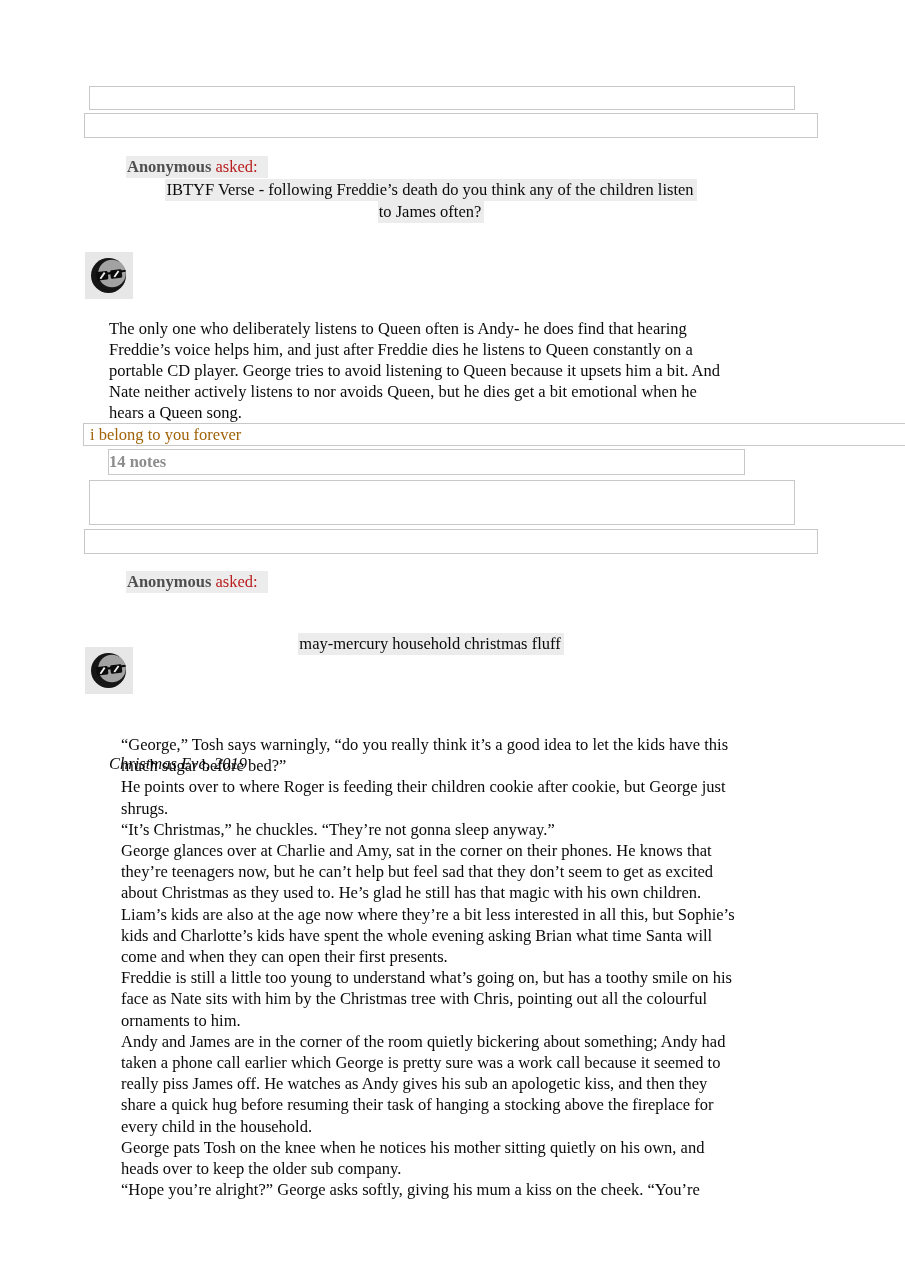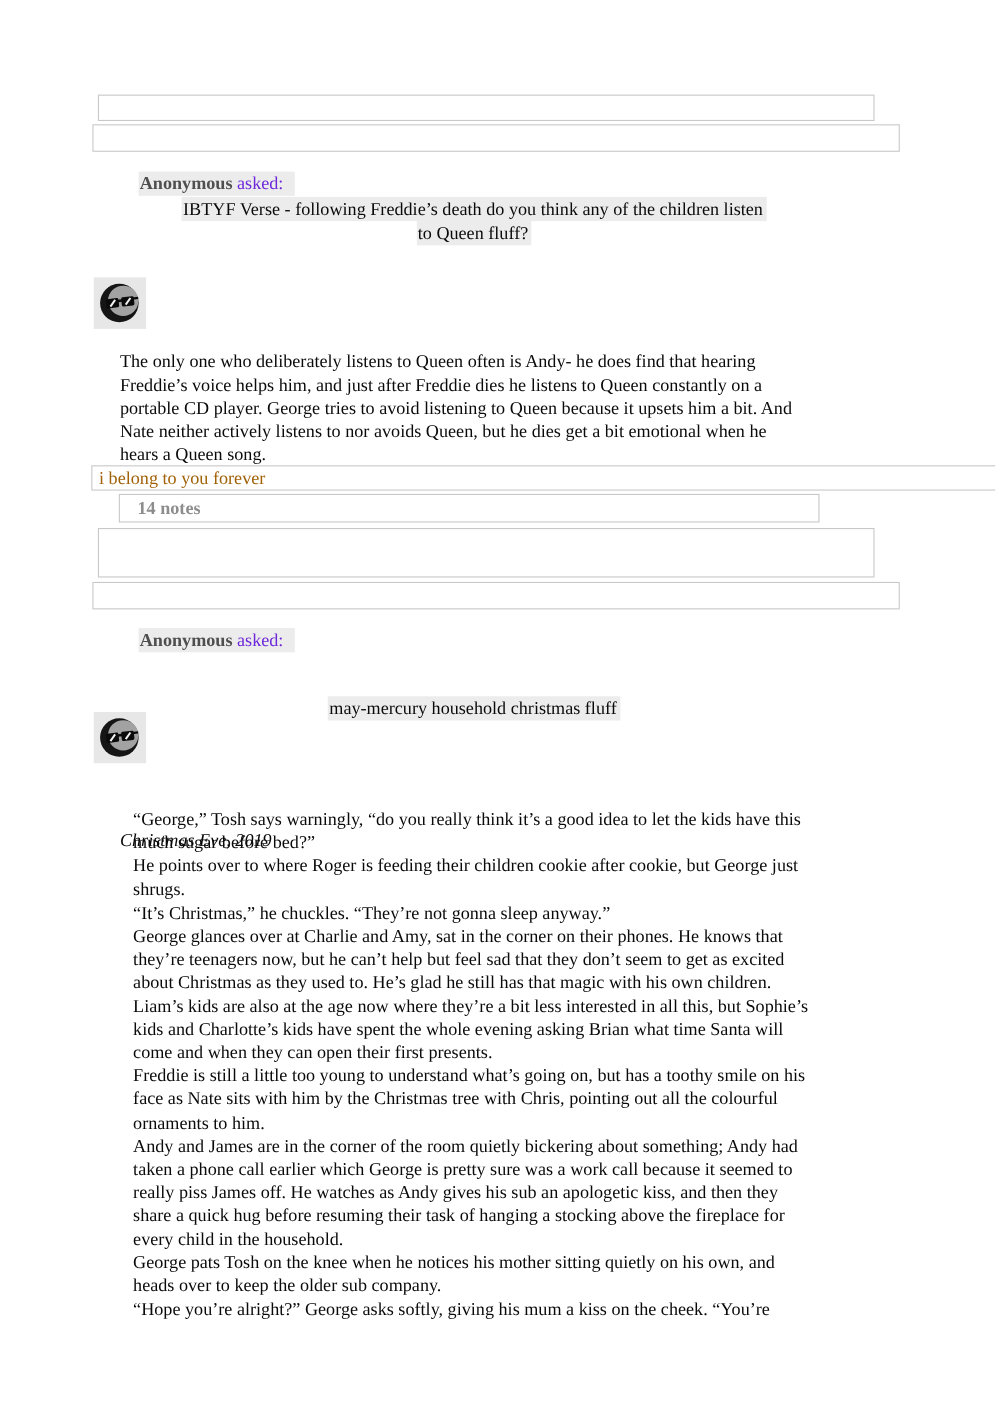--- a/index.html
+++ b/index.html
@@ -22,21 +22,21 @@
   .box1 { left: 89px;  top: 86px;  width: 706px; height: 24px; }
   .box2 { left: 84px;  top: 113px; width: 734px; height: 25px; }
   .box3 { left: 89px;  top: 480px; width: 706px; height: 45px; }
   .box4 { left: 84px;  top: 529px; width: 734px; height: 25px; }
 
   .ask-header { position: absolute; height: 20px; line-height: 19px; white-space: nowrap; }
   .ask1 { left: 126px; top: 157px; }
   .ask2 { left: 126px; top: 572px; }
   .ask-hl { background: #ececec; padding: 1px 10px 2px 1px; }
   .asker { font-weight: bold; color: #4f4f4f; }
-  .asked-label { color: #6d28d9; }
+  .asked-label { color: #b91c1c; }
 
   .question { position: absolute; line-height: 21.5px; text-align: center; }
   .q1 { left: 126px; top: 179px; width: 610px; }
   .q2 { left: 126px; top: 593px; width: 610px; margin-top: 40px; }
   .question .line { background: #ececec; padding: 1px 3px 2px 1px; }
 
   .avatar {
     position: absolute;
     width: 48px; height: 47px;
     cursor: pointer;
@@ -48,21 +48,21 @@
   .answer { position: absolute; line-height: 21px; }
   .a1 { left: 109px; top: 318px; width: 692px; }
 
   .tagbox {
     left: 83px; top: 423px; width: 832px; height: 23px;
     line-height: 21px; padding-left: 6px;
     color: #a16207; cursor: pointer;
   }
   .notesbox {
     left: 108px; top: 449px; width: 637px; height: 26px;
-    line-height: 24px; padding-left: 16px;
+    line-height: 24px; padding-left: 0;
     color: #8d8d8d; font-weight: bold; cursor: pointer;
   }
 
   .story-date {
     position: absolute; left: 109px; top: 713px;
     font-style: italic; line-height: 21px; margin-top: 40px;
   }
   .story { left: 109px; top: 734px; width: 694px; line-height: 21.2px; margin-left: 12px; }
 </style>
 </head>
@@ -70,21 +70,21 @@
 
 <div class="page">
 
   <div class="box box1"></div>
   <div class="box box2"></div>
 
   <div class="ask-header ask1">
     <span class="ask-hl"><span class="asker">Anonymous</span> <span class="asked-label">asked:</span></span>
   </div>
 
-  <div class="question q1"><span class="line">IBTYF Verse - following Freddie’s death do you think any of the children listen</span><br><span class="line">to Queen fluff?</span></div>
+  <div class="question q1"><span class="line">IBTYF Verse - following Freddie’s death do you think any of the children listen</span><br><span class="line">to James often?</span></div>
 
   <div class="avatar av1">
     <span>
       <svg viewBox="0 0 48 47" xmlns="http://www.w3.org/2000/svg">
         <rect width="48" height="47" fill="#e7e7e7"></rect>
         <circle cx="23.5" cy="23.5" r="17.5" fill="#151515"></circle>
         <circle cx="27" cy="21.5" r="13.8" fill="#a2a2a2"></circle>
         <path d="M27 7.7 a13.8 13.8 0 0 0 0 27.6 a13.8 13.8 0 0 1 0 -27.6" fill="#7e7e7e" opacity="0.5"></path>
         <g transform="rotate(-7 25 23)">
           <rect x="11.5" y="18.5" width="11.5" height="8.5" rx="1.5" fill="#0b0b0b"></rect>

